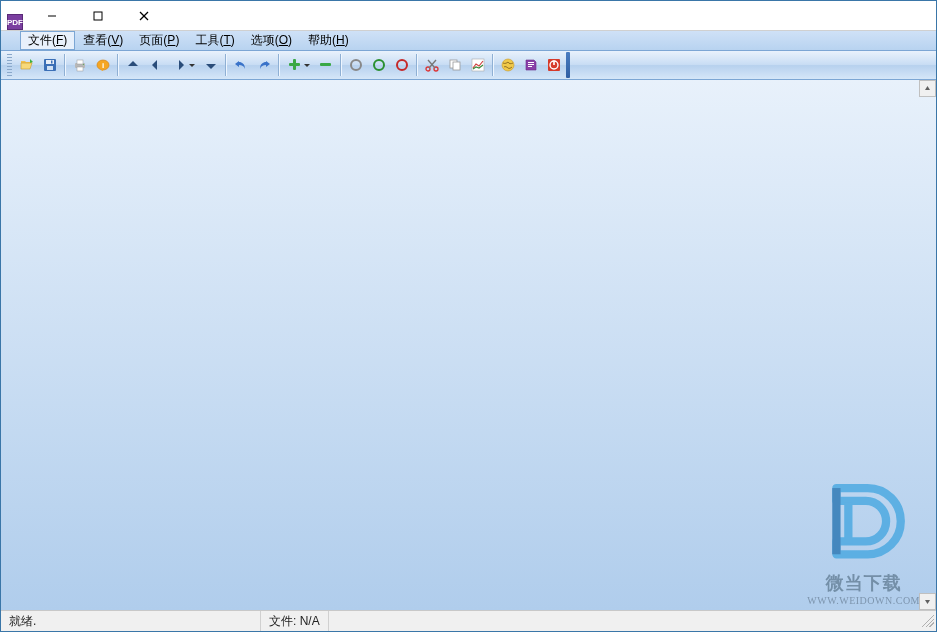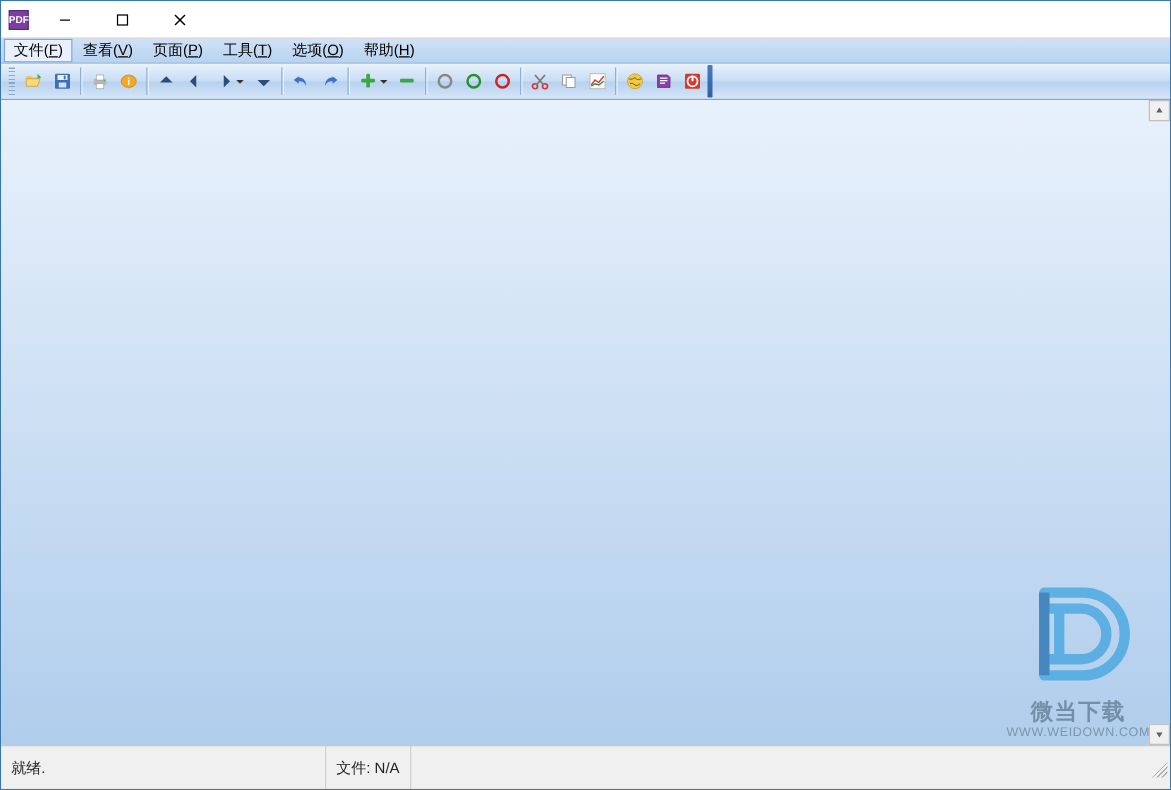--- a/index.html
+++ b/index.html
@@ -16,21 +16,21 @@
   height: 632px;
   border: 1px solid #3a76a8;
   display: flex;
   flex-direction: column;
   background: #fff;
 }
 .titlebar {
   height: 30px;
   background: #fff;
   display: flex;
-  align-items: center;
+  align-items: flex-end;
   padding-left: 6px;
   border-bottom: 1px solid #d0d0d0;
 }
 .titlebar-icon {
   width: 16px; height: 16px;
   background: #7b3fa0;
   border: 1px solid #5a2a78;
   margin-right: 6px;
   display: inline-flex;
   align-items: center;
@@ -57,21 +57,21 @@
   cursor: pointer;
 }
 .titlebar-btn svg { width: 10px; height: 10px; }
 
 .menubar {
   height: 20px;
   background: linear-gradient(#cfe1f7, #b8d3f0);
   border-bottom: 1px solid #7ca6d4;
   display: flex;
   align-items: stretch;
-  padding-left: 2px;
+  padding-left: 19px;
 }
 .menu-item {
   padding: 0 7px;
   display: flex;
   align-items: center;
   color: #000;
   cursor: pointer;
   border: 1px solid transparent;
 }
 .menu-item.active {
@@ -127,20 +127,21 @@
   background: linear-gradient(#4a7cc0, #2f5fa3);
   margin-left: 1px;
   border-radius: 1px;
 }
 
 .content {
   flex: 1;
   position: relative;
   background: linear-gradient(to bottom, #e8f1fb, #b0cdec);
   overflow: hidden;
+  font-family: Liberation Serif, serif;
 }
 .scroll-v {
   position: absolute;
   right: 0; top: 0; bottom: 0;
   width: 17px;
   display: flex;
   flex-direction: column;
 }
 .scroll-btn {
   height: 17px;
@@ -172,25 +173,25 @@
   color: #5f7a91;
   letter-spacing: 1px;
 }
 .watermark-url {
   font-size: 10px;
   color: #6c8299;
   letter-spacing: 0.5px;
 }
 
 .statusbar {
-  height: 35px;
+  height: 21px;
   background: #f0f0f0;
   border-top: 1px solid #c8c8c8;
   display: flex;
-  align-items: center;
+  align-items: flex-start;
   font-size: 12px;
   color: #222;
 }
 .status-cell {
   padding: 0 8px;
   height: 100%;
   display: flex;
   align-items: center;
   border-right: 1px solid #d0d0d0;
 }

